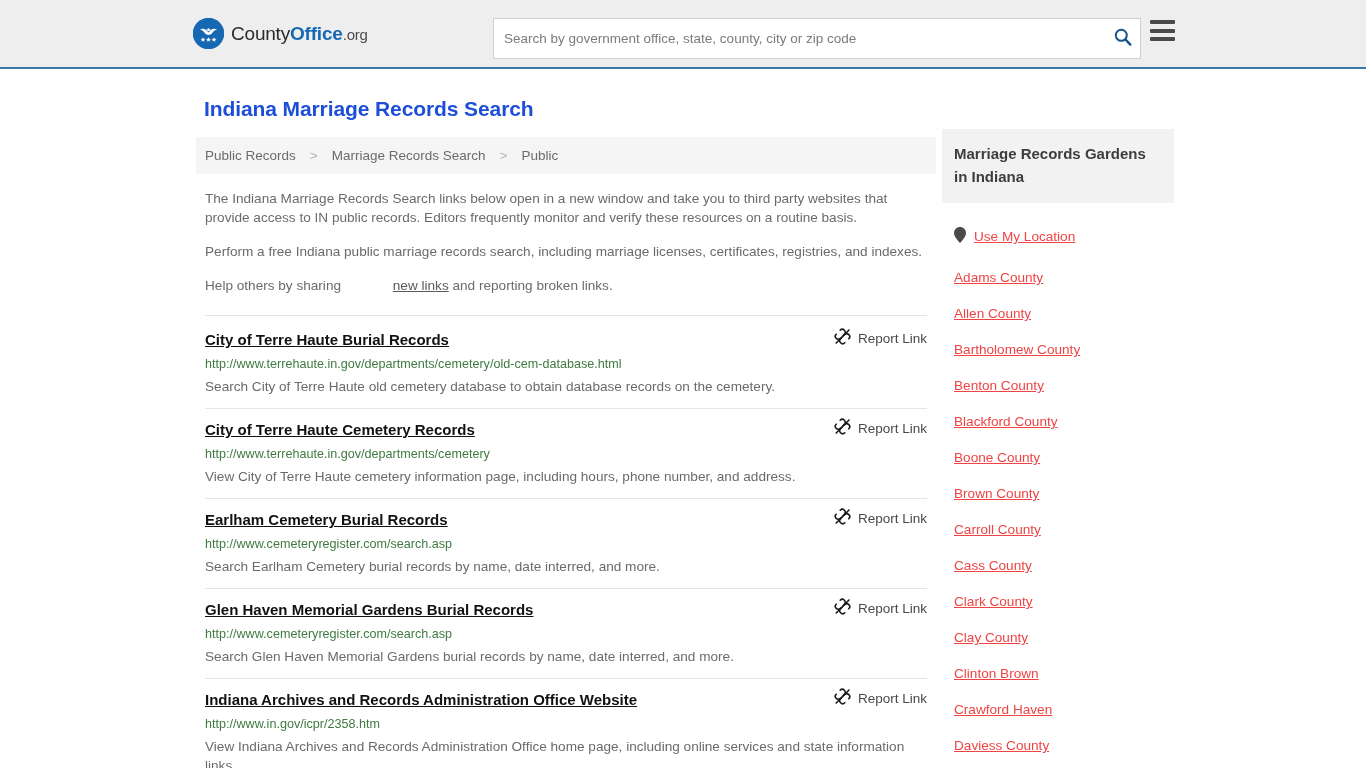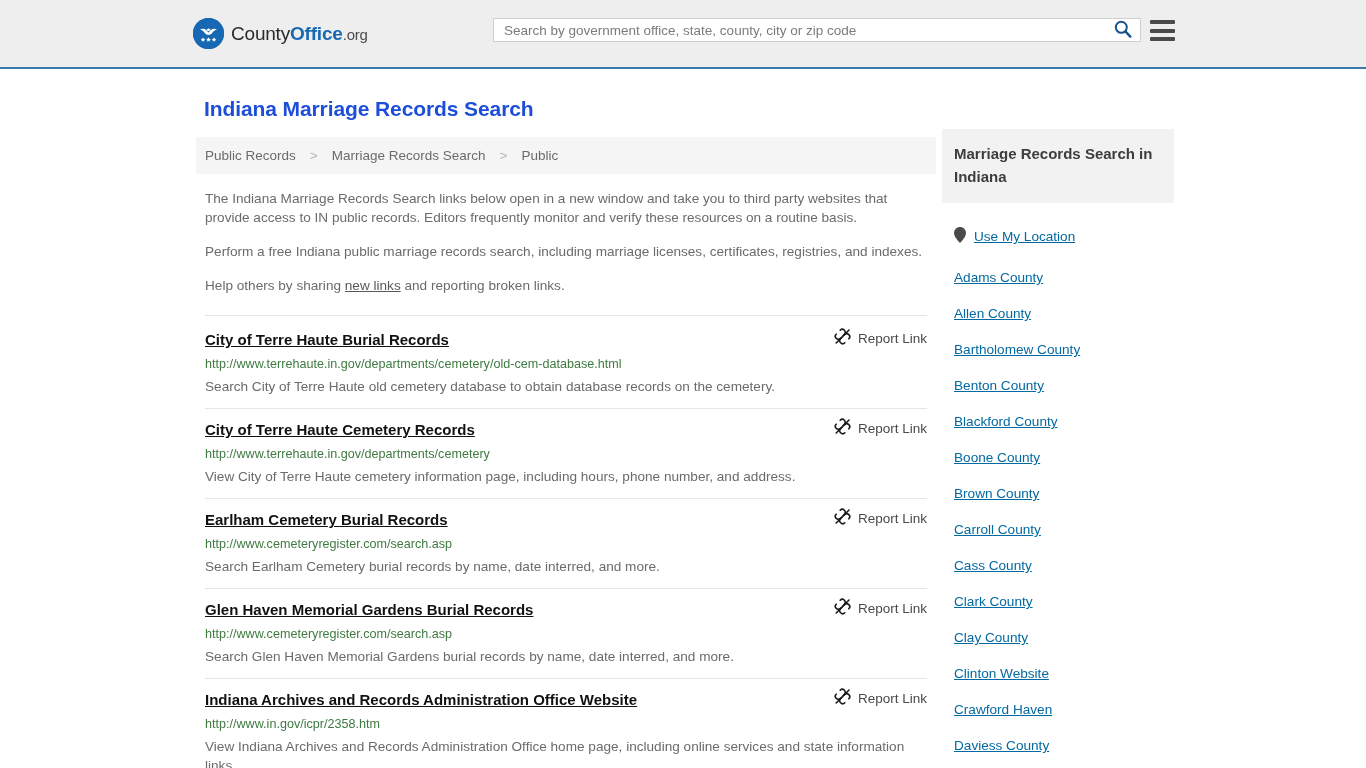--- a/index.html
+++ b/index.html
@@ -42,21 +42,21 @@
   }
   .logo-text .b { color: #1668b3; font-weight: bold; }
   .logo-text .n { font-weight: normal; }
   .logo-text .tld { font-size: 15px; color: #4c4c4c; }
 
   .search-wrap {
     position: absolute;
     left: 493px;
     top: 18px;
     width: 648px;
-    height: 24px;
+    height: 41px;
     background: #ffffff;
     border: 1px solid #cfcfcf;
     display: flex;
     align-items: flex-start;
   }
   .search-input {
     flex: 1;
     border: 0;
     outline: none;
     background: transparent;
@@ -133,20 +133,21 @@
   .intro p {
     font-size: 13.6px;
     line-height: 19px;
     color: #6b6b6b;
     margin: 15px 0 0 0;
   }
   .intro p a {
     color: #5a5a5a;
     text-decoration: underline;
     font-weight: normal;
+    margin-left: 48px;
   }
 
   
   .results { margin-top: 20px; padding: 0 9px; }
   .result {
     padding: 9px 0 12px 0;
     border-bottom: 1px solid #e6e6e6;
   }
   .result:first-child { border-top: 1px solid #e6e6e6; padding-top: 12px; }
   .result-head {
@@ -208,21 +209,21 @@
   }
   .sidebar-item {
     display: flex;
     align-items: center;
     gap: 8px;
     margin-top: 21px;
     font-size: 13.6px;
   }
   .sidebar-item:first-child { margin-top: 24px; }
   .sidebar-item a {
-    color: #0369a1;
+    color: #ef4444;
     text-decoration: underline;
     cursor: pointer;
   }
   .pin-icon { flex: 0 0 auto; display: block; }
 </style>
 </head>
 <body>
 
 <div class="site-header">
   <div class="logo-wrap">
@@ -361,21 +362,21 @@
               <span class="report-link-label">Report Link</span>
             </span>
           </div>
           <div class="result-url">http://www.in.gov/icpr/2358.htm</div>
           <div class="result-desc">View Indiana Archives and Records Administration Office home page, including online services and state information links.</div>
         </div>
       </div>
   </div>
 
   <div class="sidebar">
-    <div class="sidebar-head">Marriage Records Search in Indiana</div>
+    <div class="sidebar-head">Marriage Records Gardens in Indiana</div>
     <div class="sidebar-list">
       <div class="sidebar-item">
         <span class="pin-icon">
           <svg width="12" height="16" viewBox="0 0 12 16">
             <path d="M6 0 C2.7 0 0 2.7 0 6 C0 10.3 6 16 6 16 C6 16 12 10.3 12 6 C12 2.7 9.3 0 6 0 Z" fill="#4a4a4a"></path>
           </svg>
         </span>
         <a>Use My Location</a>
       </div>
       <div id="counties-container">
@@ -406,21 +407,21 @@
           <div class="sidebar-item">
             <a>Cass County</a>
           </div>
           <div class="sidebar-item">
             <a>Clark County</a>
           </div>
           <div class="sidebar-item">
             <a>Clay County</a>
           </div>
           <div class="sidebar-item">
-            <a>Clinton Website</a>
+            <a>Clinton Brown</a>
           </div>
           <div class="sidebar-item">
             <a>Crawford Haven</a>
           </div>
           <div class="sidebar-item">
             <a>Daviess County</a>
           </div>
         </div>
     </div>
   </div>

